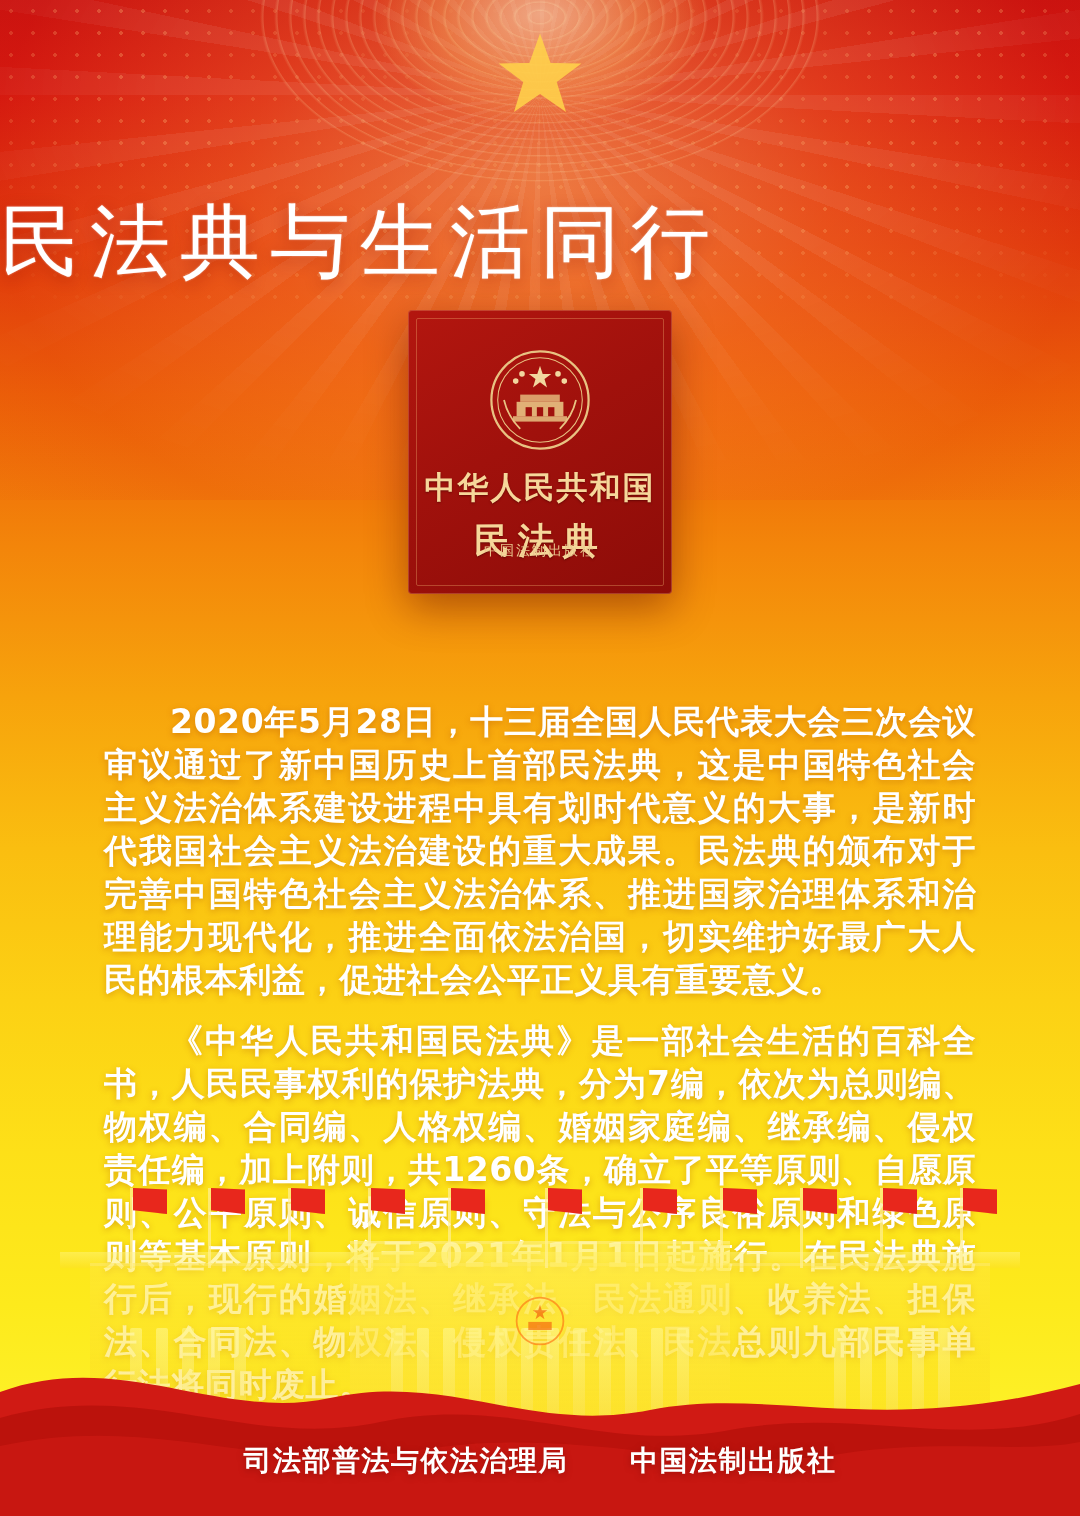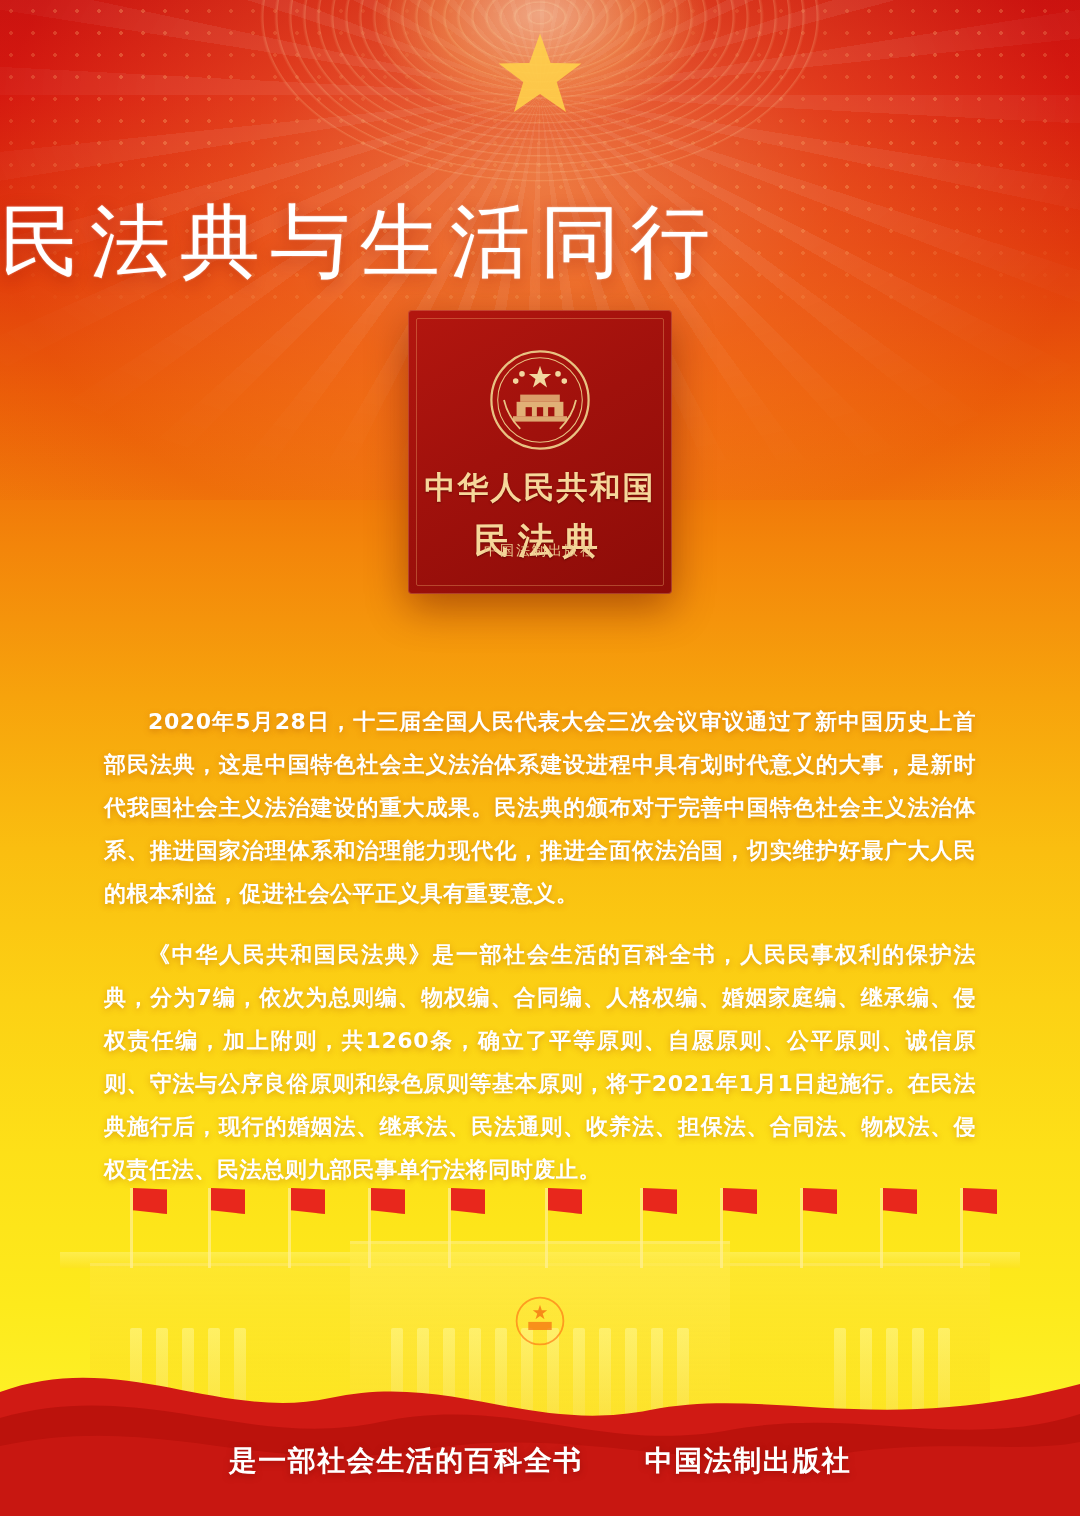--- a/index.html
+++ b/index.html
@@ -192,21 +192,21 @@
     font-family: "DejaVu Serif", "Liberation Serif", serif;
   }
 
   
   .body-text {
     position: absolute;
     left: 104px;
     top: 700px;
     width: 872px;
     color: #ffffff;
-    font-size: 22px;
+    font-size: 33px;
     line-height: 43px;
     letter-spacing: 0.6px;
     font-weight: 700;
     text-shadow: 0 2px 6px rgba(160,60,0,0.35);
     font-family: "DejaVu Sans", "Liberation Sans", sans-serif;
     text-align: justify;
   }
   .body-text p {
     margin: 0 0 18px 0;
     text-indent: 2em;
@@ -442,17 +442,17 @@
     <div class="flag" style="left:960px"></div>
   </div>
 
   <svg class="ribbon" viewBox="0 0 1080 190" preserveAspectRatio="none">
     <path d="M0,66 C120,22 220,96 330,72 C450,46 530,108 650,84 C770,60 880,112 1080,58 L1080,190 L0,190 Z" fill="#d01a14"></path>
     <path d="M0,92 C140,52 250,124 380,96 C510,68 600,128 730,104 C860,80 960,126 1080,88 L1080,190 L0,190 Z" fill="#b8110c" opacity="0.92"></path>
     <path d="M0,120 C160,86 260,150 420,124 C580,98 700,150 840,128 C940,112 1020,128 1080,116 L1080,190 L0,190 Z" fill="#c81812" opacity="0.95"></path>
   </svg>
 
   <div class="footer">
-    <span>是一部社会生活的百科全书</span>
+    <span>司法部普法与依法治理局</span>
     <span>中国法制出版社</span>
   </div>
 
 </div>
 
 </body></html>

